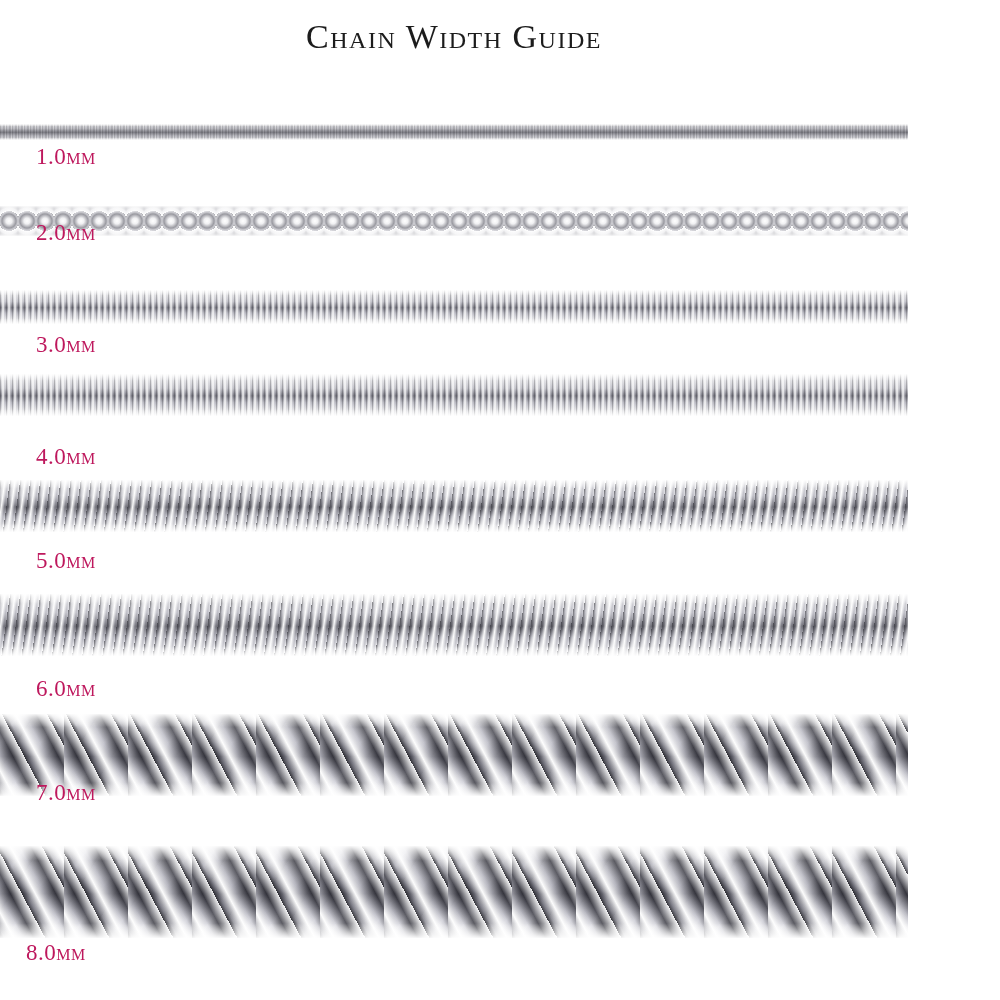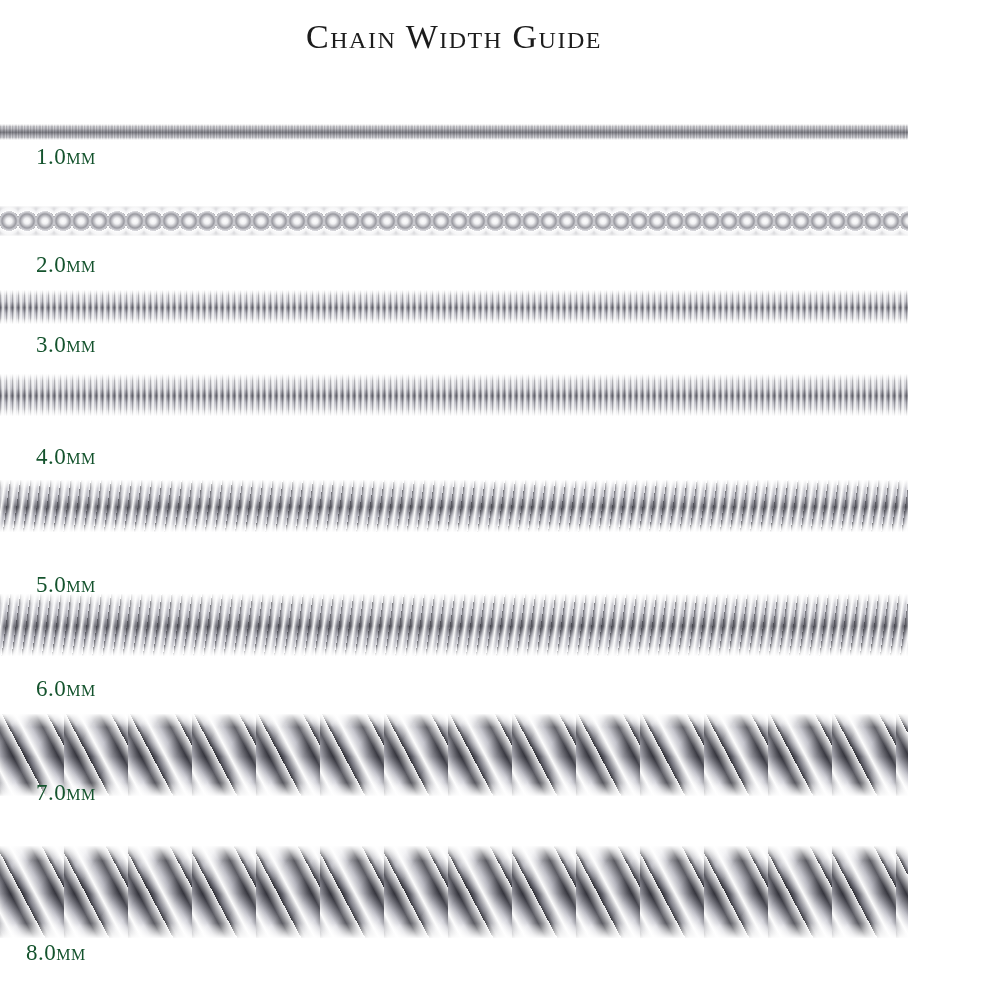--- a/index.html
+++ b/index.html
@@ -36,21 +36,21 @@
   .chain-strip {
     position: absolute;
     left: 0;
     width: 1000px;
     overflow: hidden;
   }
   .label {
     position: absolute;
     font-family: "Liberation Serif", serif;
     font-size: 23px;
-    color: #14532d;
+    color: #be185d;
     letter-spacing: 0.5px;
     font-variant: small-caps;
     white-space: nowrap;
   }
 
   
 
   
   .tex-thin {
     width: 100%;
@@ -152,21 +152,21 @@
       <div class="edge-fade"></div>
     </div>
     <div class="label" style="top:144px;left:36px;">1.0mm</div>
   </div>
 
   <div class="row">
     <div class="chain-strip" style="top:206px;height:30px;">
       <div class="tex-bead"></div>
       <div class="edge-fade"></div>
     </div>
-    <div class="label" style="top:252px;left:36px;font-family:Liberation Serif, serif;">2.0mm</div>
+    <div class="label" style="top:220px;left:36px;font-family:Liberation Serif, serif;">2.0mm</div>
   </div>
 
   <div class="row">
     <div class="chain-strip" style="top:290px;height:34px;">
       <div class="tex-snake"></div>
       <div class="edge-fade"></div>
     </div>
     <div class="label" style="top:332px;left:36px;text-align:center;">3.0mm</div>
   </div>
 
@@ -176,21 +176,21 @@
       <div class="edge-fade"></div>
     </div>
     <div class="label" style="top:426px;left:36px;margin-top:18px;">4.0mm</div>
   </div>
 
   <div class="row">
     <div class="chain-strip" style="top:480px;height:52px;">
       <div class="tex-snake coarse"></div>
       <div class="edge-fade"></div>
     </div>
-    <div class="label" style="top:572px;left:36px;">5.0mm</div>
+    <div class="label" style="top:548px;left:36px;">5.0mm</div>
   </div>
 
   <div class="row">
     <div class="chain-strip" style="top:594px;height:62px;">
       <div class="tex-snake coarse"></div>
       <div class="edge-fade"></div>
     </div>
     <div class="label" style="top:676px;left:36px;">6.0mm</div>
   </div>
 

